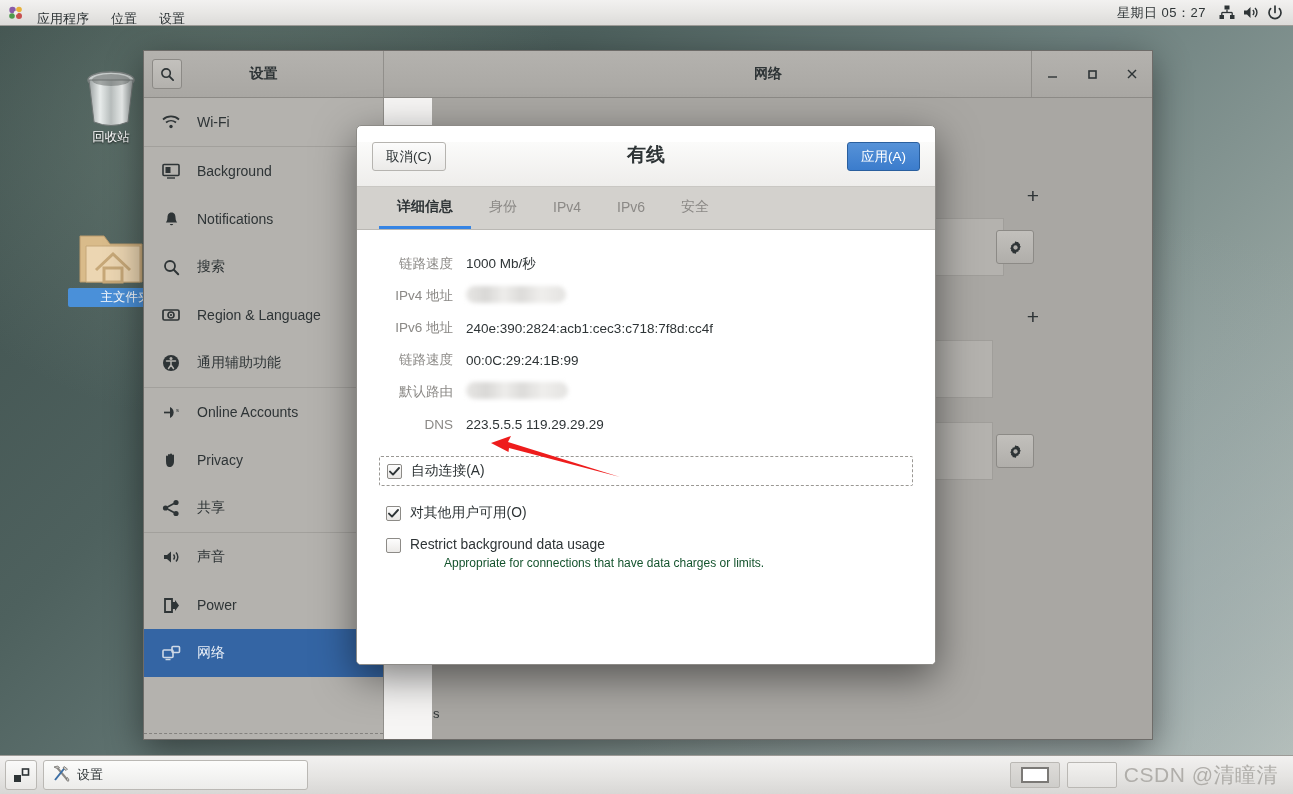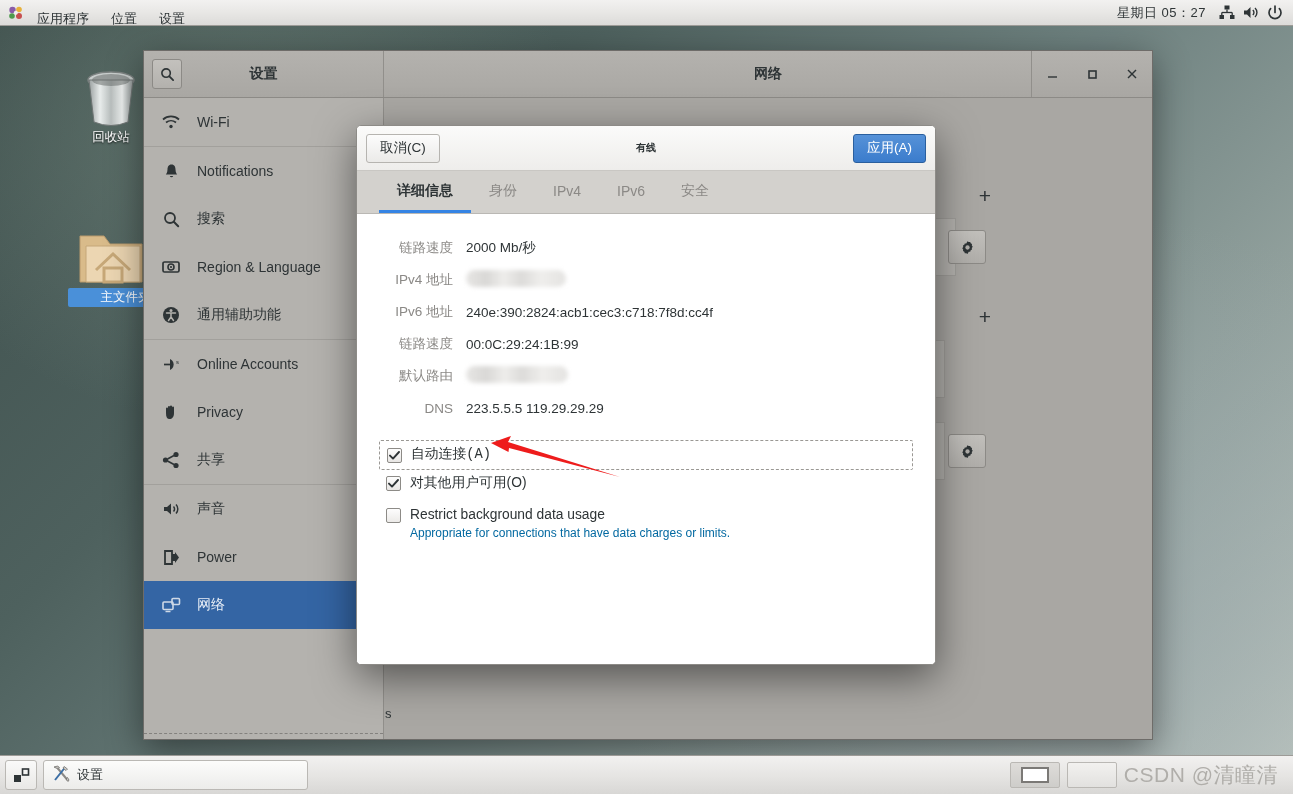--- a/index.html
+++ b/index.html
@@ -96,21 +96,21 @@
   }
   #win-controls {
     margin-left: auto; display: flex; align-items: center; height: 100%;
     border-left: 1px solid #918f8b;
   }
   .win-ctl {
     width: 40px; height: 46px; display: flex; align-items: center; justify-content: center;
     color: #2e3436; font-size: 15px; cursor: pointer;
   }
 
-  #win-body { flex: 1; display: flex; min-height: 0; }
+  #win-body { flex: 1; display: flex; min-height: 0; gap: 48px; }
 
   
   #sidebar {
     width: 240px; flex: 0 0 240px;
     background: #b4b2ae;
     border-right: 1px solid #918f8b;
     display: flex; flex-direction: column;
     overflow: hidden;
     position: relative;
   }
@@ -162,26 +162,27 @@
     border-radius: 5px;
     box-shadow: 0 12px 40px rgba(0,0,0,.5);
     z-index: 30;
     display: flex; flex-direction: column;
     overflow: hidden;
   }
   #dlg-header {
     height: 45px; flex: 0 0 auto;
     background: linear-gradient(180deg, #fbfbfa 0%, #eeedeb 100%);
     border-bottom: 1px solid #c9c7c3;
-    display: flex; align-items: center; padding: 0 9px;
+    display: flex; align-items: flex-start; padding: 0 15px;
     position: relative;
+    margin-top: 16px;
   }
   #dlg-title {
     position: absolute; left: 0; right: 0; text-align: center;
-    font-size: 10px; font-weight: bold; color: #2e3436; pointer-events: none;
+    font-size: 19px; font-weight: bold; color: #2e3436; pointer-events: none;
   }
   .dlg-btn {
     height: 29px; padding: 0 13px; border-radius: 3px;
     font-size: 13.5px; cursor: pointer; position: relative; z-index: 2;
     display: flex; align-items: center;
   }
   #cancel-btn {
     background: linear-gradient(180deg, #fcfcfc 0%, #ebeae8 100%);
     border: 1px solid #b6b4b0; color: #2e3436;
   }
@@ -213,33 +214,33 @@
   .blurred {
     display: inline-block; height: 17px; border-radius: 9px;
     background: linear-gradient(90deg,#e7e6e4 0%, #d9d8d6 20%, #eeedeb 38%, #dcdbd9 55%, #efeeec 75%, #e4e3e1 100%);
     filter: blur(2.2px);
   }
 
   #checkbox-group { margin-top: 16px; }
   .cb-row { display: flex; align-items: flex-start; gap: 9px; padding: 5px 0; }
   #autoconnect-row {
     border: 1px dashed #9a9894; border-radius: 2px;
-    padding: 6px 6px 6px 7px; margin-bottom: 0; font-family: Liberation Mono, monospace;
+    padding: 6px 6px 6px 7px; margin-bottom: 14px;
   }
   .cbox {
     width: 15px; height: 15px; flex: 0 0 auto; margin-top: 1px;
     border: 1px solid #8d8b87; border-radius: 2px;
     background: linear-gradient(180deg, #fdfdfd, #eceae8);
     display: flex; align-items: center; justify-content: center;
   }
   .cbox.checked { background: linear-gradient(180deg, #fdfdfd, #e8e6e4); }
   .cbox .tick { display: none; }
   .cbox.checked .tick { display: block; }
   .cb-label { font-size: 13.8px; color: #2e3436; line-height: 16px; }
-  .cb-sub { font-size: 12px; color: #0369a1; margin-top: 3px; }
+  .cb-sub { font-size: 12px; color: #14532d; margin-top: 3px; margin-left: 34px; }
 
   
   #arrow-annotation {
     position: absolute; left: 485px; top: 432px; width: 145px; height: 50px;
     z-index: 60; pointer-events: none;
   }
 
   
   #bottom-panel {
     position: absolute; left: 0; bottom: 0; width: 1293px; height: 39px;
@@ -358,20 +359,30 @@
               <path d="M1 4.5 A12 12 0 0 1 17 4.5" fill="none" stroke="#2e3436" stroke-width="1.7"></path>
               <path d="M4 7.5 A8 8 0 0 1 14 7.5" fill="none" stroke="#2e3436" stroke-width="1.7"></path>
               <circle cx="9" cy="11.5" r="1.7" fill="#2e3436"></circle>
             </svg>
           </span>
           <span>Wi-Fi</span>
         </div>
 
         <div class="side-sep"></div>
 
+        <div class="side-item">
+          <span class="ic">
+            <svg width="18" height="16" viewBox="0 0 18 16">
+              <rect x="1" y="1.5" width="16" height="11" rx="1" fill="none" stroke="#2e3436" stroke-width="1.6"></rect>
+              <rect x="3.5" y="4" width="5" height="6" fill="#2e3436"></rect>
+              <line x1="5" y1="15" x2="13" y2="15" stroke="#2e3436" stroke-width="1.4"></line>
+            </svg>
+          </span>
+          <span>Background</span>
+        </div>
 
         <div class="side-item">
           <span class="ic">
             <svg width="15" height="17" viewBox="0 0 15 17">
               <path d="M7.5 1.5 C4.5 1.5 3.5 4 3.5 6.5 C3.5 10 1.8 11.5 1.8 11.5 H13.2 S11.5 10 11.5 6.5 C11.5 4 10.5 1.5 7.5 1.5 Z" fill="#2e3436"></path>
               <path d="M5.8 13 A1.8 1.8 0 0 0 9.2 13 Z" fill="#2e3436"></path>
             </svg>
           </span>
           <span>Notifications</span>
         </div>
@@ -519,21 +530,21 @@
       <div class="dlg-tab">身份</div>
       <div class="dlg-tab">IPv4</div>
       <div class="dlg-tab">IPv6</div>
       <div class="dlg-tab">安全</div>
     </div>
 
     <div id="dlg-body">
 
       <div class="info-row">
         <div class="info-label">链路速度</div>
-        <div class="info-value">2000 Mb/秒</div>
+        <div class="info-value">1000 Mb/秒</div>
       </div>
 
       <div class="info-row">
         <div class="info-label">IPv4 地址</div>
         <div class="info-value"><span class="blurred" style="width:100px;"></span></div>
       </div>
 
       <div class="info-row">
         <div class="info-label">IPv6 地址</div>
         <div class="info-value">240e:390:2824:acb1:cec3:c718:7f8d:cc4f</div>

